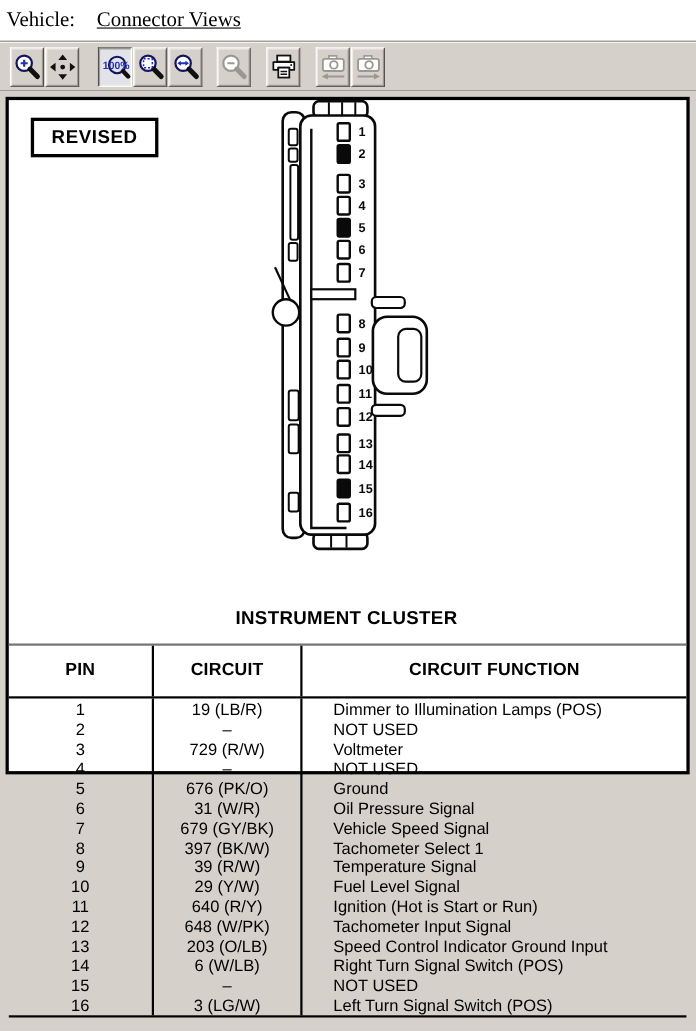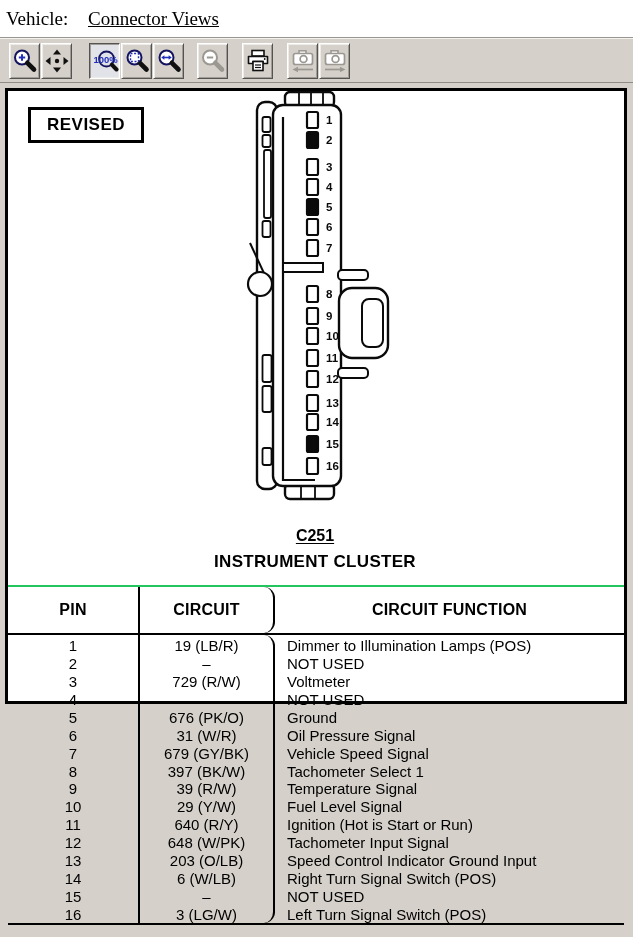--- a/index.html
+++ b/index.html
@@ -29,31 +29,31 @@
   .main-box{position:absolute;left:5px;top:88px;width:622px;height:616px;background:#ffffff;
     border:3px solid #000;box-sizing:border-box;}
   .revised-box{position:absolute;left:20px;top:16px;width:110px;height:30px;border:3px solid #000;
     display:flex;align-items:center;justify-content:center;font-weight:bold;font-size:17px;letter-spacing:.5px;}
   .connector{position:absolute;left:233px;top:0;}
   .c-id{position:absolute;left:197px;top:436px;width:220px;text-align:center;font-weight:bold;font-size:16px;
     text-decoration:underline;text-underline-offset:2px;}
   .c-name{position:absolute;left:107px;top:461px;width:400px;text-align:center;font-weight:bold;font-size:17px;letter-spacing:.3px;}
 
   
-  .pin-table{position:absolute;left:0;top:494px;width:616px;border-top:2px solid #22c55e;border-bottom:2px solid #000;}
+  .pin-table{position:absolute;left:0;top:494px;width:616px;border-top:2px solid #737373;border-bottom:2px solid #000;}
   .hd-row{display:flex;height:46px;border-bottom:2px solid #000;}
   .bd-row{display:flex;height:288px;}
   .c1{width:132px;border-right:2px solid #000;box-sizing:border-box;}
-  .c2{width:135px;border-right:2px solid #000;box-sizing:border-box;border-radius:11px;}
+  .c2{width:135px;border-right:2px solid #000;box-sizing:border-box;}
   .c3{flex:1;}
   .hd{display:flex;align-items:center;justify-content:center;font-weight:bold;font-size:16px;letter-spacing:.2px;}
   .col{display:flex;flex-direction:column;padding-top:2px;box-sizing:border-box;}
   .cell{flex:1;display:flex;align-items:center;font-size:15px;white-space:nowrap;}
   .col.cen .cell{justify-content:center;}
-  .col.lft .cell{padding-left:12px;}
+  .col.lft .cell{padding-left:28px;}
 </style>
 </head>
 <body>
 
 <div class="screen">
 
   <div class="title-bar">
     <span class="t-label">Vehicle:</span>
     <span class="t-value">Connector Views</span>
   </div>
@@ -208,21 +208,20 @@
           <text x="85" y="316" font-size="11.5" font-weight="bold" fill="#0a0a0a" stroke="none" font-family="'Liberation Sans',sans-serif">13</text>
           <rect x="66" y="323" width="11" height="16" rx="1.5" fill="#ffffff" stroke="#0a0a0a" stroke-width="2.2"></rect>
           <text x="85" y="335" font-size="11.5" font-weight="bold" fill="#0a0a0a" stroke="none" font-family="'Liberation Sans',sans-serif">14</text>
           <rect x="66" y="345" width="11" height="16" rx="1.5" fill="#0a0a0a" stroke="#0a0a0a" stroke-width="2.2"></rect>
           <text x="85" y="357" font-size="11.5" font-weight="bold" fill="#0a0a0a" stroke="none" font-family="'Liberation Sans',sans-serif">15</text>
           <rect x="66" y="367" width="11" height="16" rx="1.5" fill="#ffffff" stroke="#0a0a0a" stroke-width="2.2"></rect>
           <text x="85" y="379" font-size="11.5" font-weight="bold" fill="#0a0a0a" stroke="none" font-family="'Liberation Sans',sans-serif">16</text>
         </g>
     </svg>
 
-    <div class="c-id">C251</div>
     <div class="c-name">INSTRUMENT CLUSTER</div>
 
     <div class="pin-table">
       <div class="hd-row">
         <div class="hd c1">PIN</div>
         <div class="hd c2">CIRCUIT</div>
         <div class="hd c3">CIRCUIT FUNCTION</div>
       </div>
       <div class="bd-row">
         <div class="col cen c1" id="col-pin">

